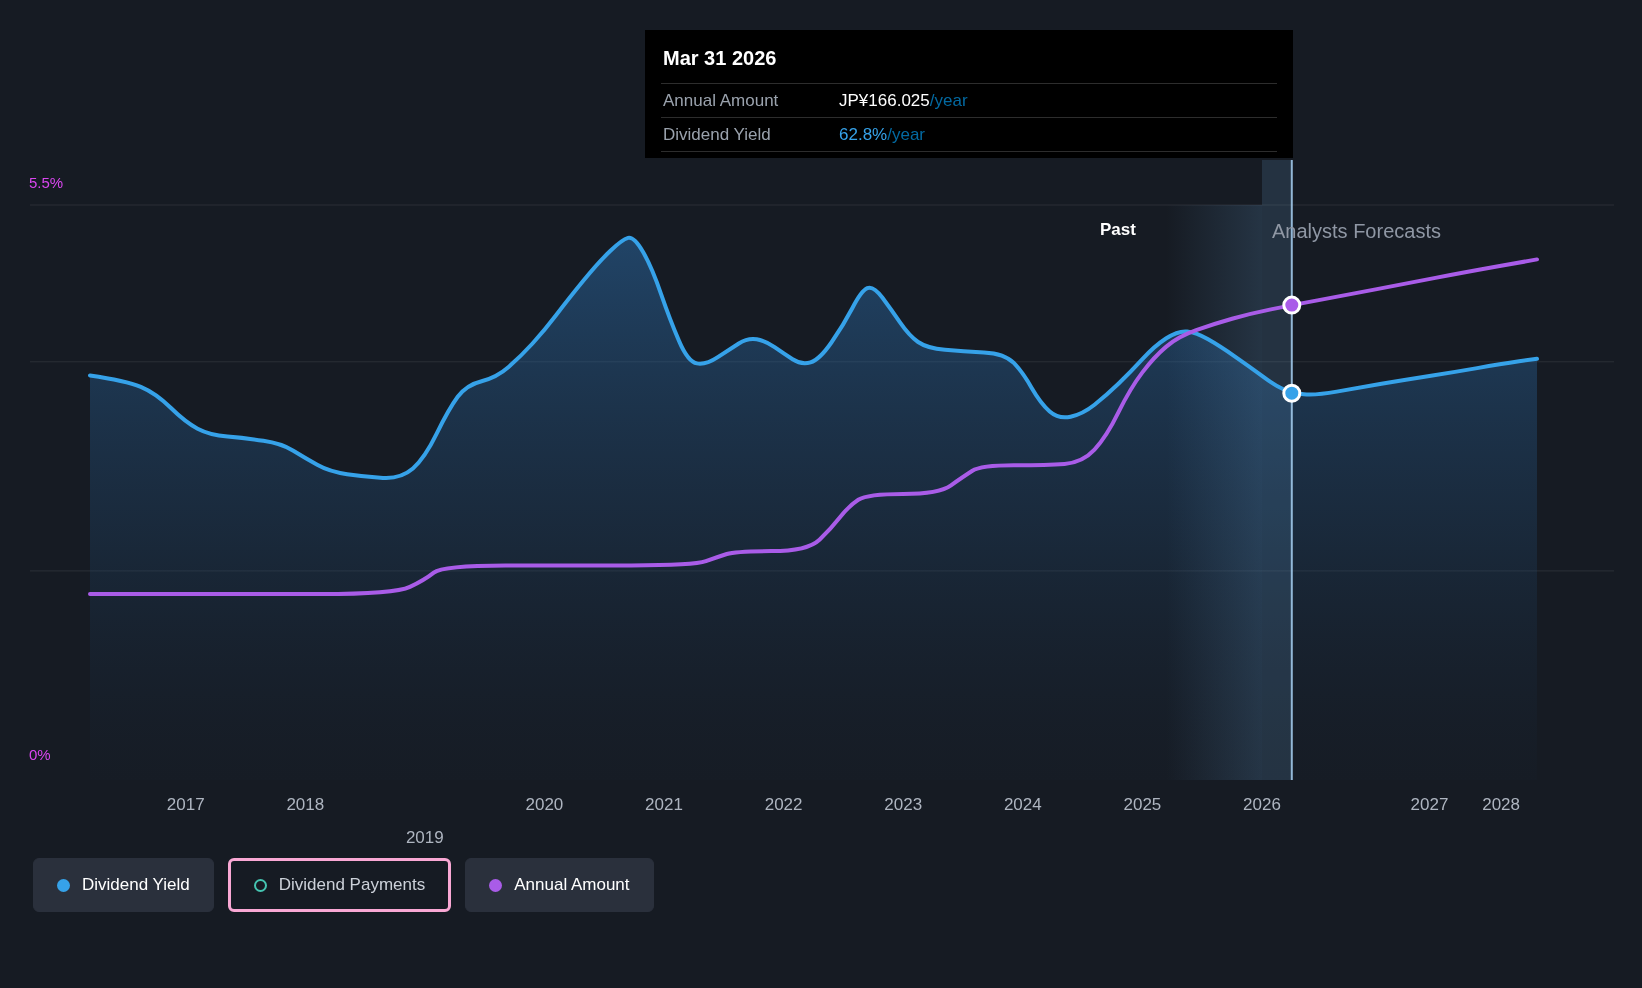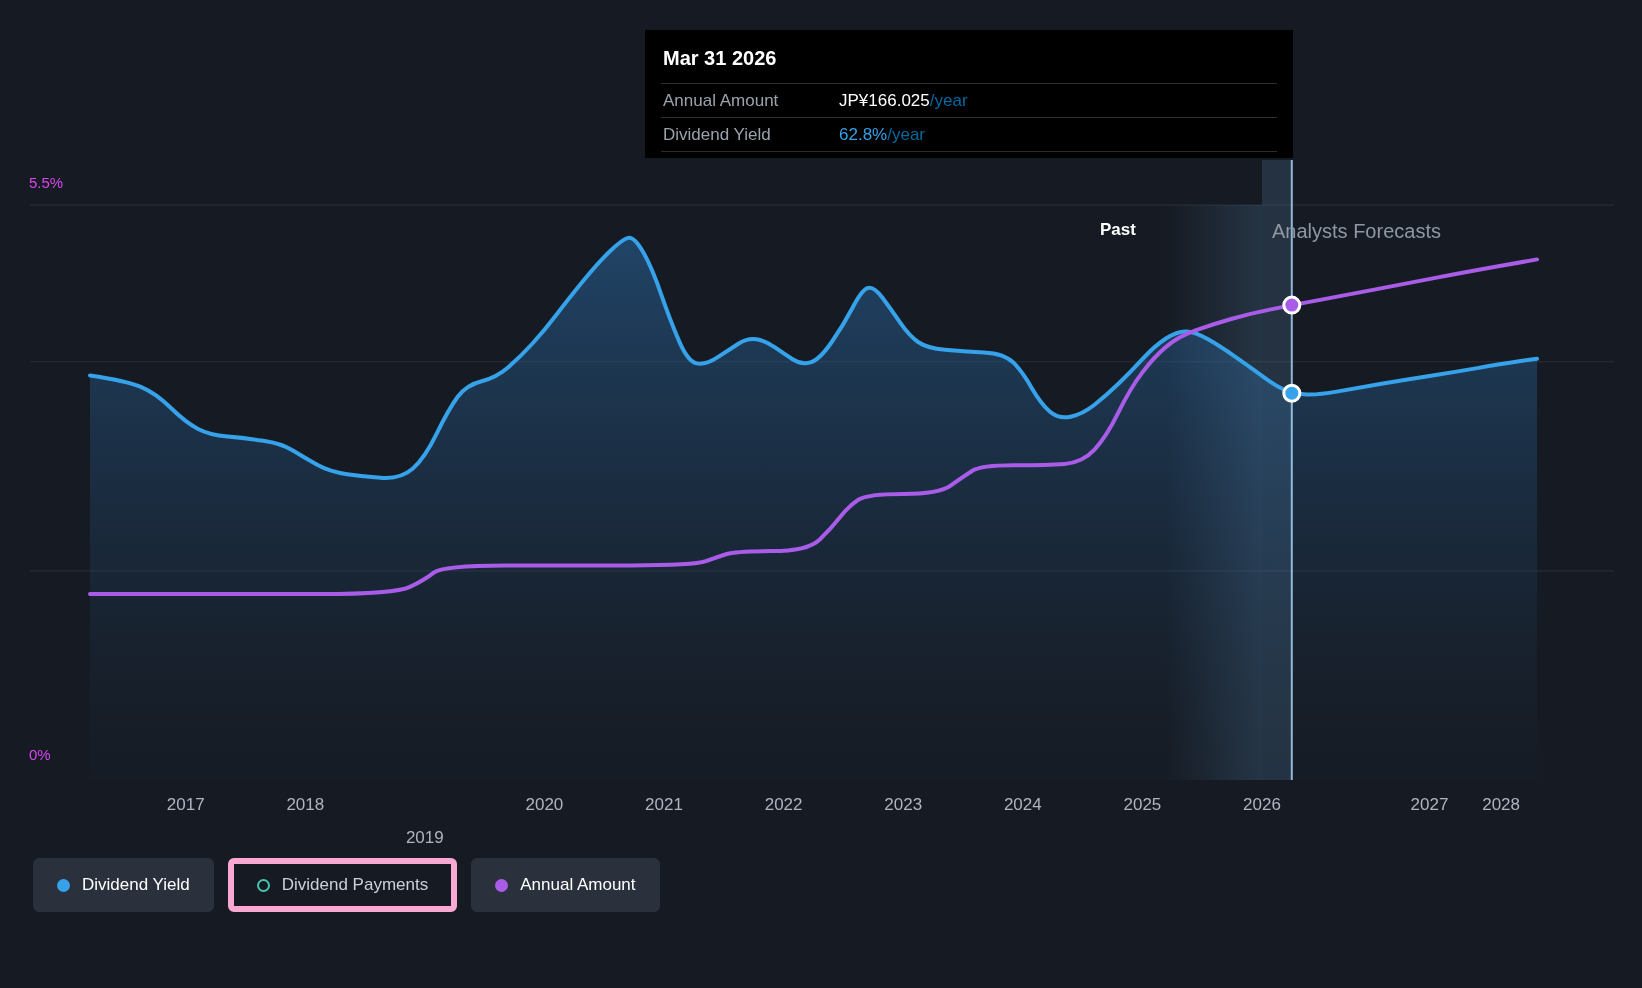--- a/index.html
+++ b/index.html
@@ -56,21 +56,21 @@
   #legend{
     position:absolute;left:33px;top:858px;
     display:flex;gap:14px;z-index:3;
   }
   .legend-btn{
     display:flex;align-items:center;
     height:54px;padding:0 23px;border-radius:6px;
     font-size:17px;cursor:pointer;box-sizing:border-box;white-space:nowrap;
   }
   .legend-btn.enabled{background:#2a303c;border:1px solid #2a303c;color:#ffffff;}
-  .legend-btn.disabled{background:transparent;border:6px solid #f9a8d4;color:#ccd1d9;}
+  .legend-btn.disabled{background:transparent;border:3px solid #f9a8d4;color:#ccd1d9;}
   .lg-marker{
     width:13px;height:13px;border-radius:50%;
     margin-right:12px;box-sizing:border-box;flex:none;
   }
   .lg-marker.ring{border:2px solid currentColor;background:transparent;}
 </style>
 </head>
 <body>
 
 <div class="app">

